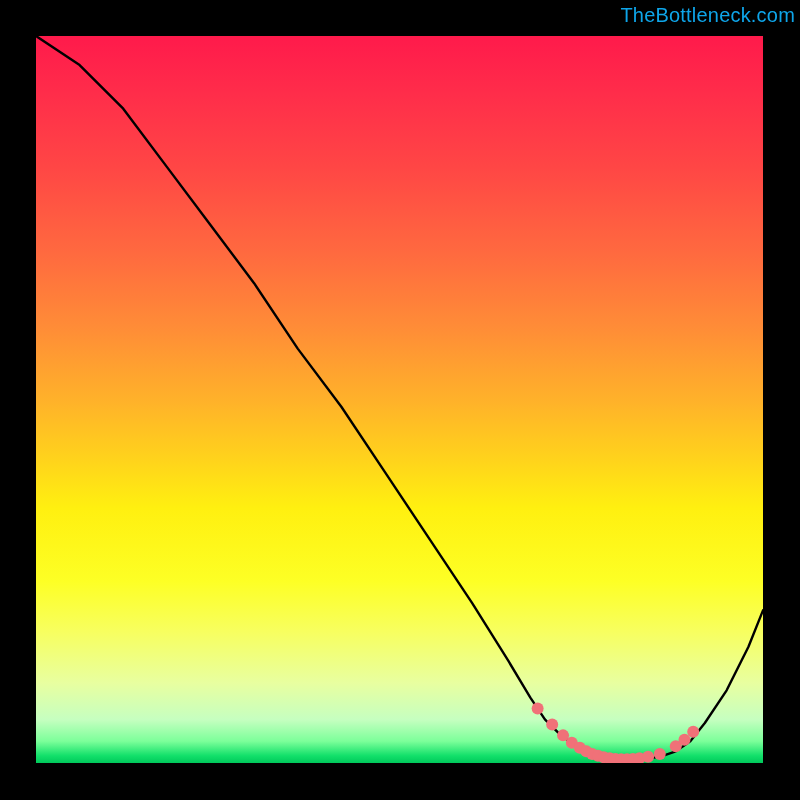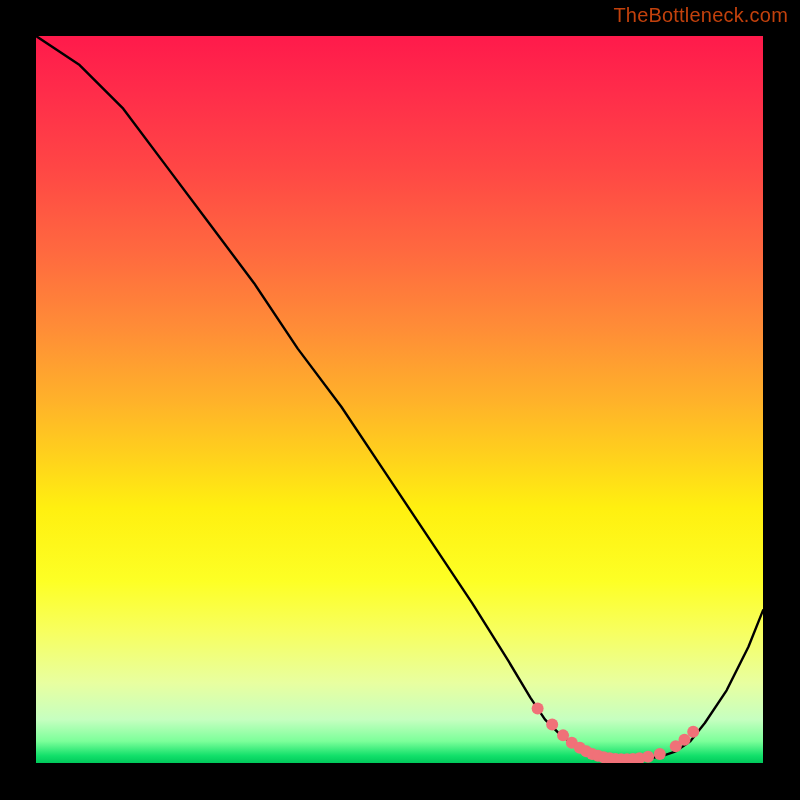--- a/index.html
+++ b/index.html
@@ -59,22 +59,22 @@
     stroke-linecap: round;
     stroke-linejoin: round;
   }
   .marker {
     fill: #f07178;
     stroke: none;
   }
   .watermark {
     position: absolute;
     top: 4px;
-    right: 12px;
-    color: #c2410c;
+    right: 5px;
+    color: #0ea5e9;
     font-size: 20px;
     letter-spacing: 0.2px;
     user-select: none;
   }
 </style>
 </head>
 <body>
 
 <div class="stage">
 

